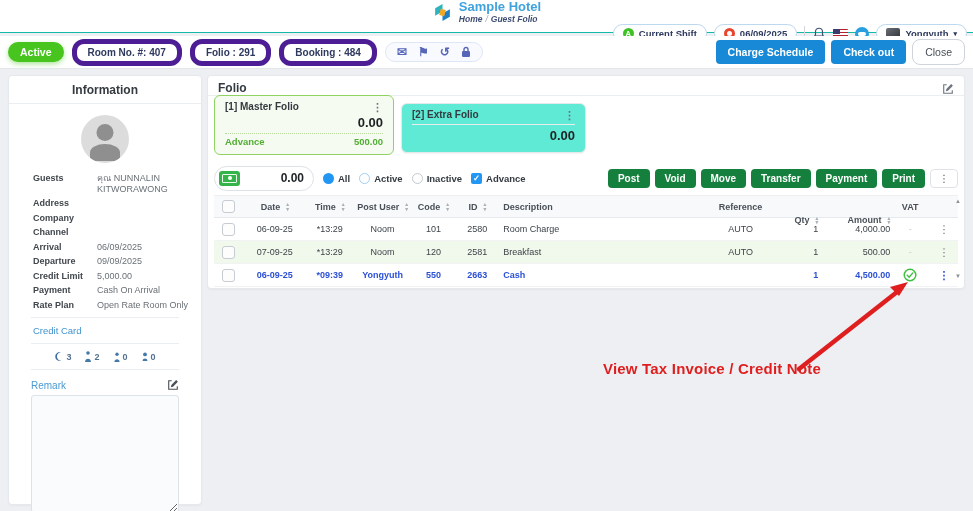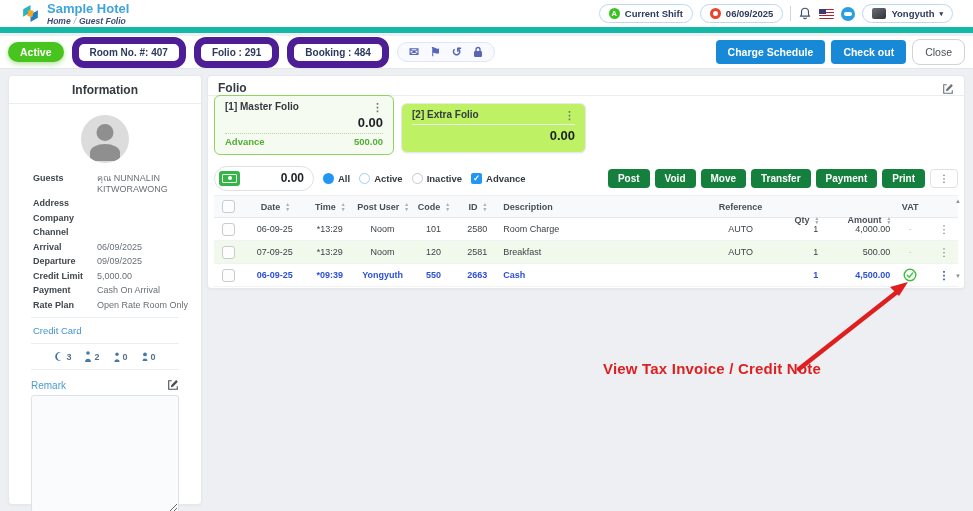--- a/index.html
+++ b/index.html
@@ -1,38 +1,38 @@
 <!DOCTYPE html>
 <html><head>
 <meta charset="utf-8">
 <style>
   html,body{margin:0;padding:0;}
   body{width:973px;height:511px;background:#edeff2;font-family:"Liberation Sans",sans-serif;position:relative;overflow:hidden;-webkit-font-smoothing:antialiased;}
   
-  .topbar{position:absolute;top:0;left:0;right:0;height:33px;background:#fff;border-bottom:6px solid #14b8a6;display:flex;align-items:center;padding:0 20px;box-sizing:border-box;}
+  .topbar{position:absolute;top:0;left:0;right:0;height:33px;background:#fff;border-bottom:1px solid #14b8a6;display:flex;align-items:center;padding:0 6px;box-sizing:border-box;flex-direction:column;}
   .brand{display:flex;align-items:center;gap:6px;}
   .brand-txt{display:flex;flex-direction:column;}
   .brand-name{color:#41a3dc;font-weight:bold;font-size:13px;line-height:14px;}
   .breadcrumb{font-size:8.5px;font-style:italic;font-weight:bold;color:#3d4d72;line-height:9px;margin-top:1px;}
   .breadcrumb .sep{color:#9aa3b5;margin:0 3px;font-weight:normal;}
   .top-right{margin-left:auto;display:flex;align-items:center;gap:7px;}
   .pill{display:inline-flex;align-items:center;gap:5px;border:1px solid #bcd9f0;border-radius:12px;padding:3px 9px;font-size:9.5px;font-weight:bold;color:#2e3a5e;background:#fff;}
   .shift-badge{width:11px;height:11px;border-radius:50%;background:#3cc321;color:#fff;font-size:7.5px;display:flex;align-items:center;justify-content:center;font-weight:bold;}
   .red-ring{width:5px;height:5px;border:3px solid #e8452f;border-radius:50%;background:#fff;}
   .vsep{width:1px;height:15px;background:#cfd5db;}
   .flag{position:relative;width:15px;height:10px;background:repeating-linear-gradient(180deg,#b22234 0 1.5px,#fff 1.5px 3px);border-radius:1px;overflow:hidden;}
   .flag::after{content:"";position:absolute;top:0;left:0;width:7px;height:5px;background:#3c3b6e;}
   .chat{width:14px;height:14px;border-radius:50%;background:#2a9fe0;position:relative;}
   .chat::after{content:"";position:absolute;left:3px;top:5px;width:8px;height:4px;border-radius:2px;background:#fff;}
   .user-avatar{width:14px;height:11px;border-radius:2px;background:linear-gradient(145deg,#6b6f76,#2f3338);position:relative;}
   .caret{font-size:7px;color:#2e3a5e;}
   
   .actionbar{position:absolute;top:36px;left:0;right:0;height:33px;background:#fff;border-bottom:1px solid #e4e7ea;display:flex;align-items:center;padding:0 8px;gap:8px;box-sizing:border-box;}
   .badge-active{background:#47c41e;color:#fff;font-weight:bold;font-size:10.5px;border-radius:12px;padding:4px 12px;box-shadow:0 2px 5px rgba(71,196,30,.45);}
-  .info-pill{border:7px solid #4c1d95;color:#2e3a5e;font-weight:bold;font-size:10px;border-radius:12px;padding:3px 11px;background:#fff;}
+  .info-pill{border:5px solid #4c1d95;color:#2e3a5e;font-weight:bold;font-size:10px;border-radius:12px;padding:3px 11px;background:#fff;}
   .icon-pill{display:flex;align-items:center;gap:11px;border:1px solid #dfe6f5;background:#f8faff;border-radius:12px;padding:3px 11px;}
   .ic-ind{color:#5766b8;font-size:12px;line-height:12px;font-weight:bold;}
   .bar-right{margin-left:auto;display:flex;align-items:center;gap:6px;}
   .btn-primary{background:#1789d6;color:#fff;font-weight:bold;font-size:10.5px;border-radius:4px;padding:6px 12px;border:none;cursor:pointer;}
   .btn-light{background:#fff;color:#495057;font-size:10.5px;border-radius:8px;padding:6px 12px;border:1px solid #ced4da;cursor:pointer;}
   
   .sidebar{position:absolute;left:8px;top:75px;width:194px;height:430px;background:#fff;border:1px solid #e6e9ec;border-radius:4px;box-shadow:0 1px 2px rgba(0,0,0,.04);box-sizing:border-box;}
   .sb-title{text-align:center;font-weight:bold;font-size:12px;color:#343a40;padding:7px 0 6px;border-bottom:1px solid #ebeef0;}
   .avatar{position:relative;width:48px;height:48px;border-radius:50%;background:#dcdcdc;margin:11px auto 8px;overflow:hidden;}
   .avatar::before{content:"";position:absolute;top:9px;left:50%;transform:translateX(-50%);width:17px;height:17px;border-radius:50%;background:#8f8f8f;}
@@ -47,21 +47,21 @@
   .cnt{display:flex;align-items:center;gap:2px;font-size:9px;color:#53708e;font-weight:bold;}
   .remark-row{display:flex;justify-content:space-between;align-items:center;padding:2px 22px 0;}
   .remark-lab{color:#4a9ad4;font-size:10px;}
   .remark-ta{display:block;margin:4px auto 0;width:148px;height:118px;background:#fafbfc;border:1px solid #dee2e6;border-radius:3px;resize:both;font-family:"Liberation Sans",sans-serif;box-sizing:border-box;}
   
   .main{position:absolute;left:207px;top:75px;width:758px;height:214px;background:#fff;border:1px solid #e6e9ec;border-radius:4px;box-shadow:0 1px 2px rgba(0,0,0,.04);box-sizing:border-box;}
   .folio-head{position:absolute;top:0;left:0;right:0;height:20px;display:flex;align-items:flex-end;justify-content:space-between;padding:2px 10px 0;border-bottom:1px solid #ebeef0;box-sizing:border-box;}
   .folio-title{font-weight:bold;font-size:12px;color:#343a40;}
   .fcard{position:absolute;border-radius:6px;box-sizing:border-box;padding:5px 10px 4px;}
   .fcard.master{left:6px;top:19px;width:180px;height:60px;border:1.5px solid #8fd463;background:#f5fbf0;}
-  .fcard.extra{left:193px;top:27px;width:185px;height:50px;border:1px solid #e6e9ec;background:#bef264;box-shadow:0 1px 2px rgba(0,0,0,.05);}
+  .fcard.extra{left:193px;top:27px;width:185px;height:50px;border:1px solid #e6e9ec;background:#5eead4;box-shadow:0 1px 2px rgba(0,0,0,.05);}
   .fc-top{display:flex;justify-content:space-between;align-items:center;font-size:10px;font-weight:bold;color:#343a40;}
   .fc-balance{text-align:right;font-size:13px;font-weight:bold;color:#1d2126;margin-top:3px;}
   .fc-dotted{border-top:1px dotted #b7d89d;margin:3px 0 2px;}
   .fc-solid{border-top:1px solid #ebeef0;margin:4px 0 2px;}
   .fc-adv{display:flex;justify-content:space-between;font-size:9.5px;font-weight:bold;color:#53ad35;}
   .kebab{color:#6c757d;font-size:11px;line-height:10px;cursor:pointer;}
   
   .filterbar{position:absolute;top:88px;left:6px;right:6px;height:28px;display:flex;align-items:center;gap:9px;}
   .amount-pill{width:100px;height:25px;border:1px solid #dde2e7;border-radius:14px;display:flex;align-items:center;padding:0 9px 0 4px;box-sizing:border-box;}
   .cash{width:21px;height:15px;border-radius:3px;background:#35b44a;position:relative;}

